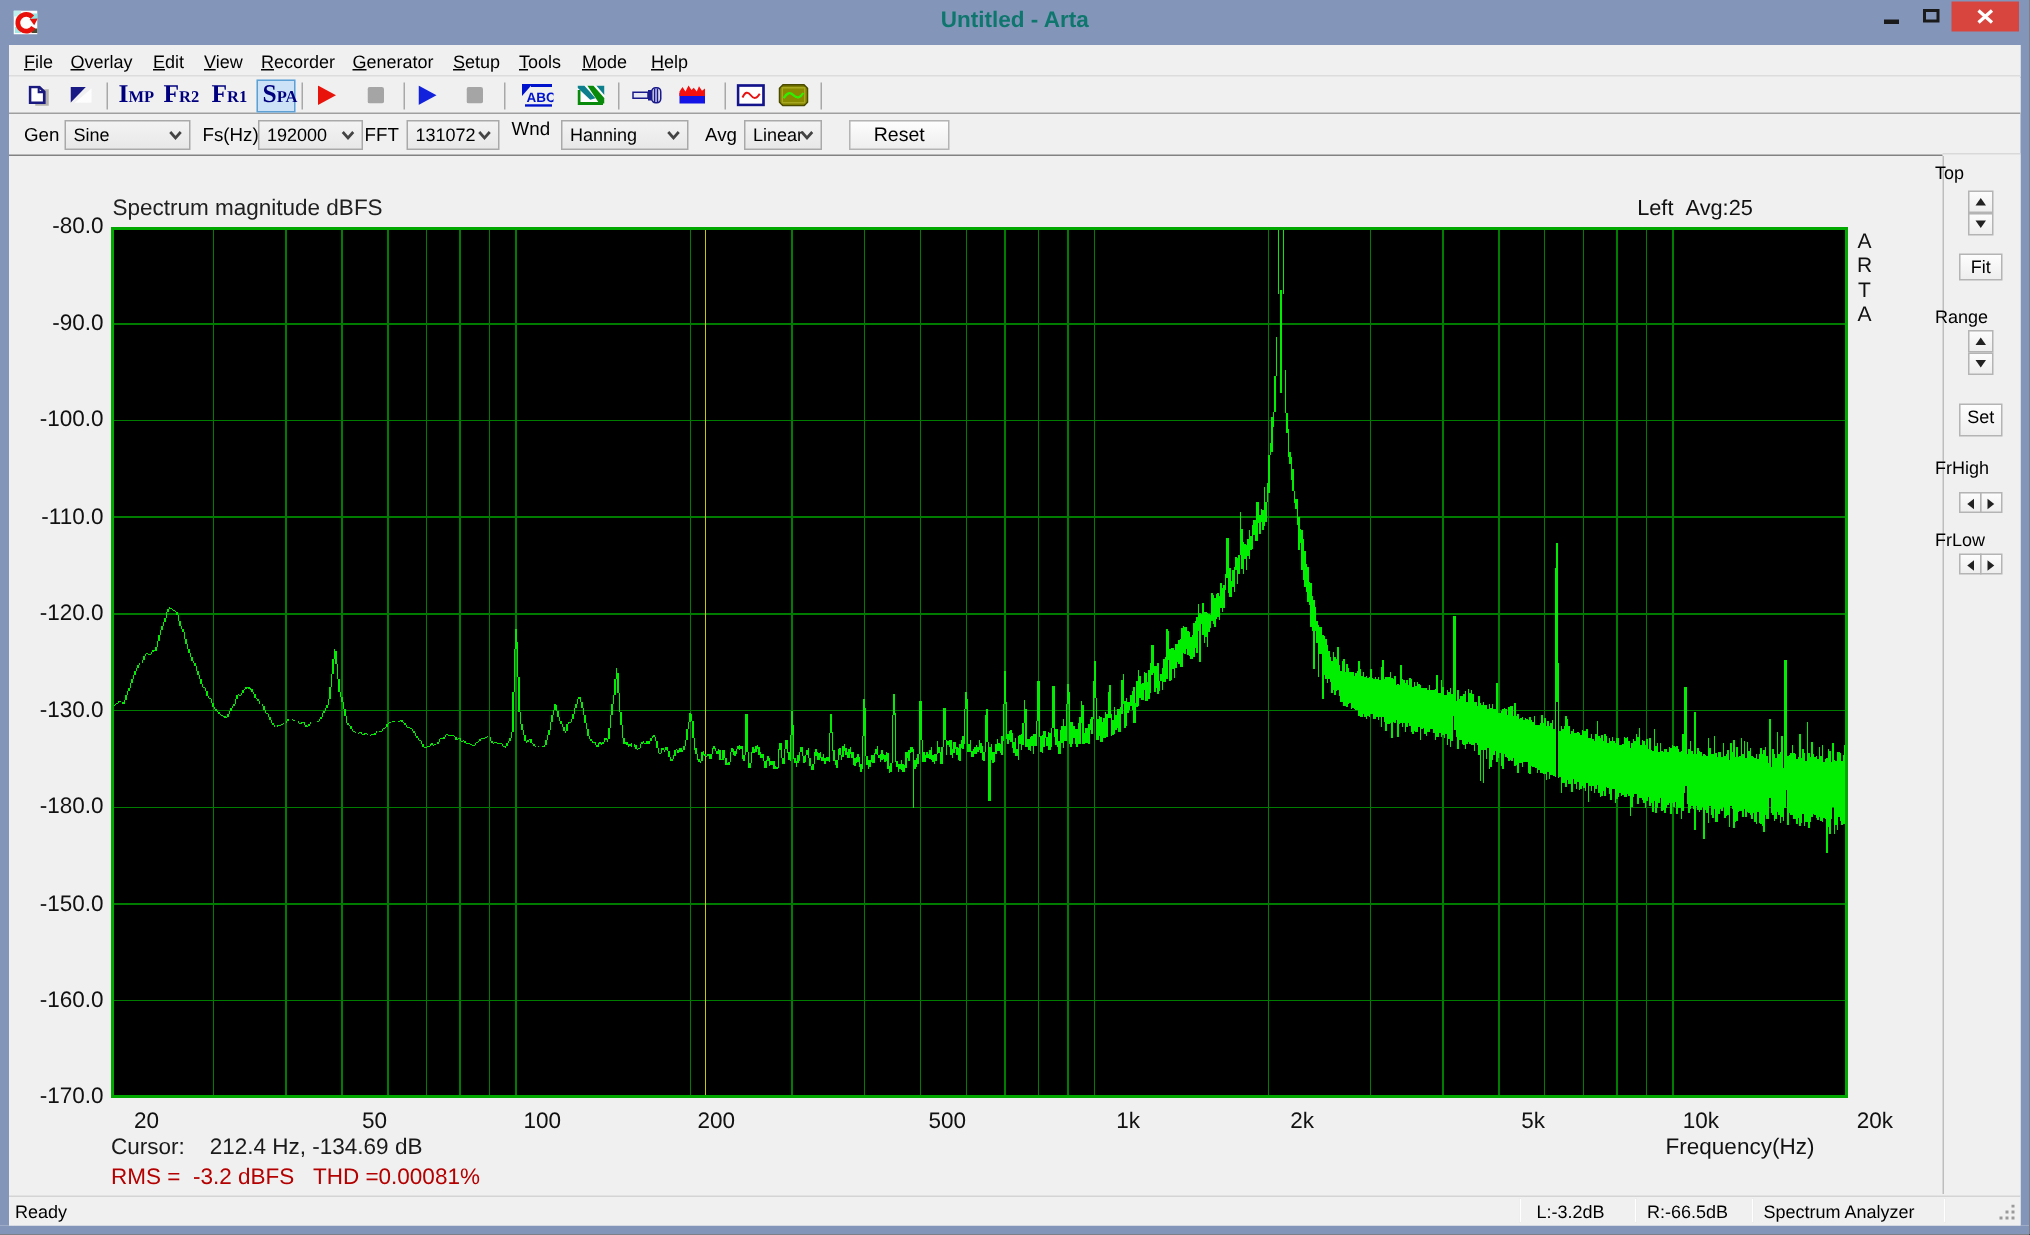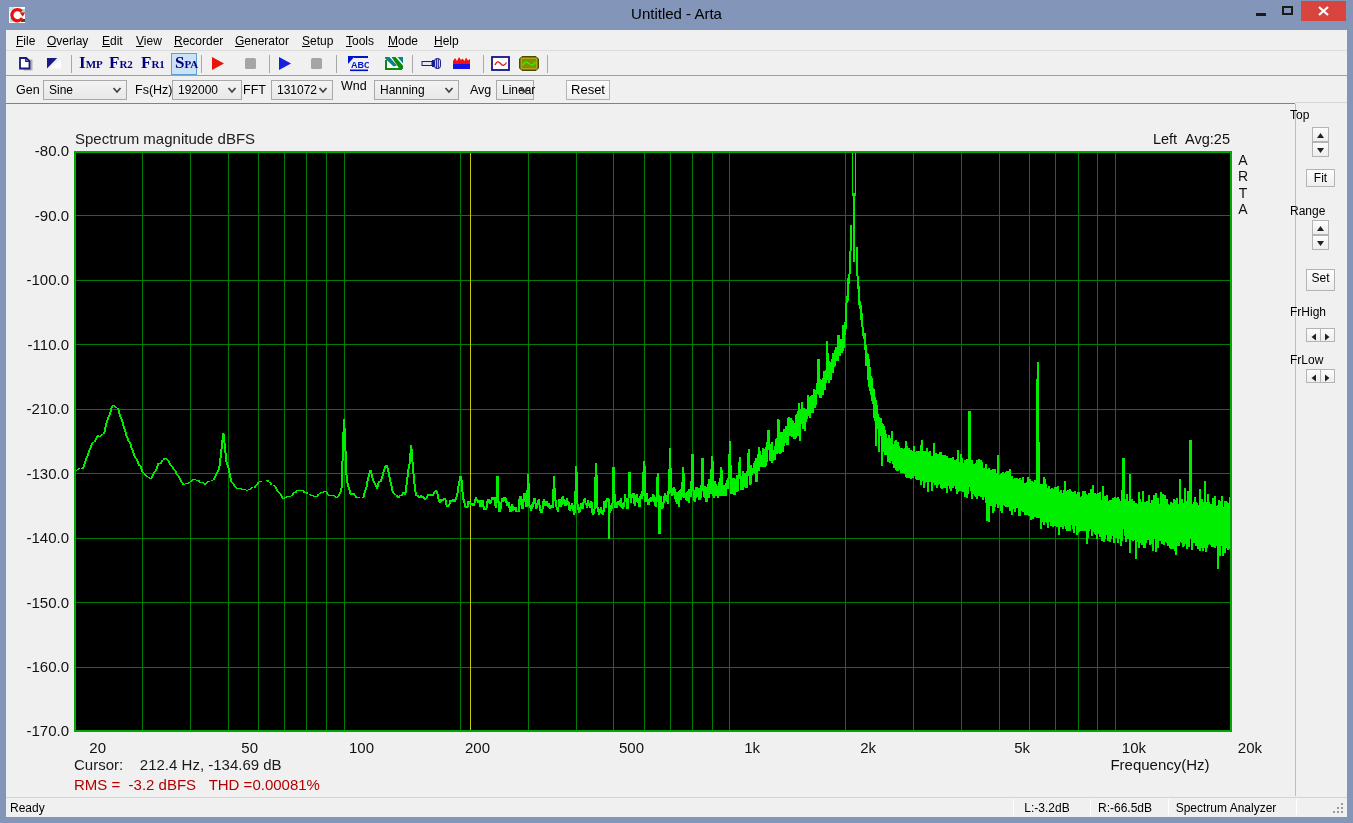--- a/index.html
+++ b/index.html
@@ -27,21 +27,21 @@
 
 <svg class="abs" style="left:9px;top:7px" width="16" height="16">
 <rect width="16" height="16" fill="#fdfdfd"></rect>
 <rect x="0" y="0" width="5" height="4" fill="#bff0ee"></rect>
     <rect x="11" y="2" width="5" height="4" fill="#8fe4e2"></rect>
 <rect x="1" y="11" width="4" height="4" fill="#9fe8e6"></rect>
     <rect x="12" y="12" width="4" height="3" fill="#4a4a33"></rect>
 <path d="M12.6 4.4 A5.6 5.6 0 1 0 13.2 11.2" fill="none" stroke="#e8100a" stroke-width="3.2"></path>
 <path d="M10.8 5.6 L16.2 5.4 L13.8 9.8 Z" fill="#e8100a"></path>
 </svg>
-<div class="abs" style="left:0;top:0;width:1353px;height:30px;text-align:center;font-size:15px;font-weight:normal;color:#000000;line-height:27px">Untitled - Arta</div>
+<div class="abs" style="left:0;top:0;width:1353px;height:30px;text-align:center;font-size:15px;font-weight:bold;color:#0f766e;line-height:27px">Untitled - Arta</div>
 
 <div class="abs" style="left:1256px;top:13px;width:10px;height:3px;background:#1a1a1a"></div>
 <div class="abs" style="left:1282px;top:6px;width:11px;height:9px;border:2px solid #1a1a1a"></div>
 <div class="abs" style="left:1301px;top:1px;width:45px;height:20px;background:#d8453e"></div>
 <svg class="abs" style="left:1318px;top:6px" width="11" height="10">
     <path d="M1 1 L10 9 M10 1 L1 9" stroke="#fff" stroke-width="2.2"></path>
   </svg>
 
 <div class="abs" style="left:6px;top:30px;width:1341px;height:21px;background:#f0f0f0;border-bottom:1px solid #dcdcdc"></div>
 <div class="menu-item" style="left:16px"><u>F</u>ile</div>
@@ -132,39 +132,39 @@
     </svg></div>
 <div class="lbl" style="left:243px;top:80px">FFT</div>
 <div class="combo" style="left:271px;width:62px">131072<svg class="chev" viewBox="0 0 10 12">
       <path d="M1.5 4 L5 8 L8.5 4" fill="none" stroke="#444" stroke-width="1.8"></path>
     </svg></div>
 <div class="lbl" style="left:341px;top:76px">Wnd</div>
 <div class="combo" style="left:374px;width:85px">Hanning<svg class="chev" viewBox="0 0 10 12">
       <path d="M1.5 4 L5 8 L8.5 4" fill="none" stroke="#444" stroke-width="1.8"></path>
     </svg></div>
 <div class="lbl" style="left:470px;top:80px">Avg</div>
-<div class="combo" style="left:496px;width:38px">Linear<svg class="chev" viewBox="0 0 10 12">
-      <path d="M1.5 4 L5 8 L8.5 4" fill="none" stroke="#444" stroke-width="1.8"></path>
-    </svg></div>
-<div class="btn" style="left:566px;top:80px;width:44px;height:20px;line-height:18px;font-size:13px">Reset</div>
+<div class="combo" style="left:496px;width:52px">Linear<svg class="chev" viewBox="0 0 10 12">
+      <path d="M1.5 4 L5 8 L8.5 4" fill="none" stroke="#444" stroke-width="1.8"></path>
+    </svg></div>
+<div class="btn" style="left:566px;top:80px;width:67px;height:20px;line-height:18px;font-size:13px">Reset</div>
 
 <div class="abs" style="left:6px;top:103px;width:1341px;height:694px;background:#f0f0f0"></div>
 <div class="abs" style="left:6px;top:103px;width:1289px;height:1px;background:#828282"></div>
 <div class="abs" style="left:1295px;top:102px;width:52px;height:1px;background:#d9d9d9"></div>
 <div class="abs" style="left:1295px;top:104px;width:1px;height:692px;background:#bdbdbd"></div>
 <div class="abs" style="left:75px;top:130px;font-size:15px;color:#202020">Spectrum magnitude dBFS</div>
-<div class="abs" style="left:1030px;top:131px;width:200px;text-align:right;font-size:14.5px;color:#111">Left&nbsp;&nbsp;Avg:25</div>
+<div class="abs" style="left:1030px;top:131px;width:200px;text-align:center;font-size:14.5px;color:#111">Left&nbsp;&nbsp;Avg:25</div>
 <div class="abs" style="left:1234px;top:152px;width:18px;text-align:center;font-size:14px;line-height:16.4px;color:#111">A<br>R<br>T<br>A</div>
 <div class="ylab" style="left:23px;top:142px">-80.0</div>
 <div class="ylab" style="left:23px;top:207px">-90.0</div>
 <div class="ylab" style="left:23px;top:271px">-100.0</div>
 <div class="ylab" style="left:23px;top:336px">-110.0</div>
-<div class="ylab" style="left:23px;top:400px">-210.0</div>
+<div class="ylab" style="left:23px;top:400px">-120.0</div>
 <div class="ylab" style="left:23px;top:465px">-130.0</div>
-<div class="ylab" style="left:23px;top:529px">-140.0</div>
+<div class="ylab" style="left:23px;top:529px">-180.0</div>
 <div class="ylab" style="left:23px;top:594px">-150.0</div>
 <div class="ylab" style="left:23px;top:658px">-160.0</div>
 <div class="ylab" style="left:23px;top:722px">-170.0</div>
 <div class="xlab" style="left:46px">20</div>
 <div class="xlab" style="left:198px">50</div>
 <div class="xlab" style="left:314px">100</div>
 <div class="xlab" style="left:430px">200</div>
 <div class="xlab" style="left:584px">500</div>
 <div class="xlab" style="left:700px">1k</div>
 <div class="xlab" style="left:816px">2k</div>

